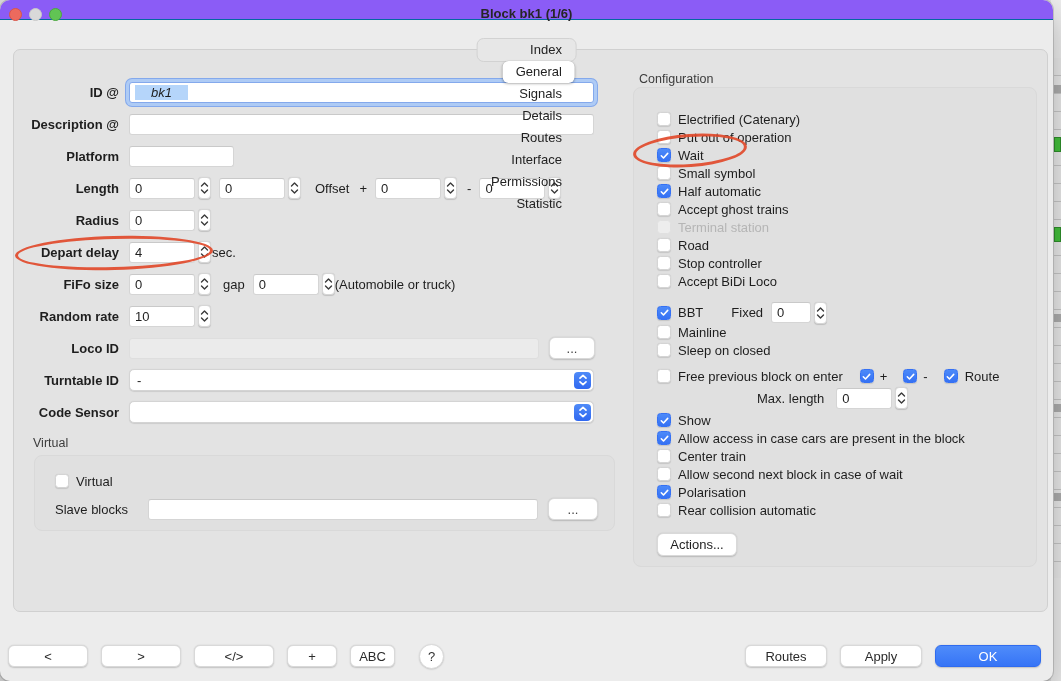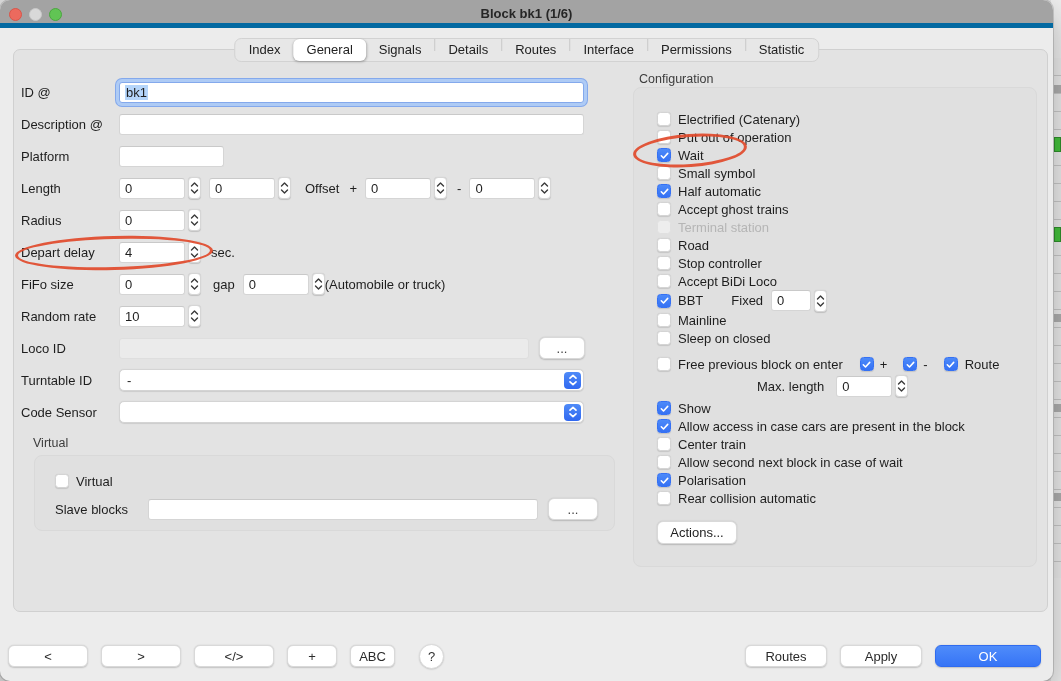--- a/index.html
+++ b/index.html
@@ -11,56 +11,56 @@
   .desk { position:absolute; right:0; top:0; width:10px; height:681px; background:#ededed; }
   .desk .grid { position:absolute; right:0; top:58px; width:7px; height:520px;
     background:repeating-linear-gradient(180deg,#eaeaea 0 17px,#c7c7c7 17px 18px); }
   .desk .green { position:absolute; right:0; width:7px; height:15px; background:#44c13c; border:1px solid #2f8f2b; }
   .desk .gray  { position:absolute; right:0; width:7px; height:8px; background:#aeaeae; }
 
   
   .dialog { position:absolute; left:0; top:0; width:1053px; height:681px; background:#ececec;
             border-radius:10px; box-shadow:0 0 0 1px rgba(0,0,0,.14), 0 14px 34px rgba(0,0,0,.28); }
 
-  .titlebar { position:relative; height:28px; background:#a3a3a3; border-radius:10px 10px 0 0;
-              border-bottom:5px solid #0369a1; }
+  .titlebar { position:relative; height:20px; background:#8b5cf6; border-radius:10px 10px 0 0;
+              border-bottom:1px solid #0369a1; }
   .title { position:absolute; left:0; right:0; top:6px; text-align:center; font-weight:bold; color:#262626; }
   .lights { position:absolute; left:9px; top:8px; display:flex; gap:7px; }
   .light { width:13px; height:13px; border-radius:50%; }
   .light.red { background:#ec6a5e; border:0.5px solid #d95549; }
   .light.gray { background:#d9d9d9; border:0.5px solid #c9c9c9; }
   .light.green { background:#61c454; border:0.5px solid #4aa73e; }
 
   
   .tabbar { position:absolute; top:38px; left:50%; transform:translateX(-50%); z-index:5;
-            display:flex; align-items:flex-start; height:24px; background:#e7e7e7;
-            border:1px solid #d2d2d2; border-radius:7px; padding:0 1px; }
+            display:flex; align-items:flex-end; height:24px; background:#e7e7e7;
+            border:1px solid #d2d2d2; border-radius:7px; padding:0 1px;flex-direction:column; }
   .tab { height:22px; line-height:22px; padding:0 13px; border-radius:6px; color:#222; white-space:nowrap; }
   .tab.sel { background:#ffffff; box-shadow:0 1px 2.5px rgba(0,0,0,.28), 0 0 0 0.5px rgba(0,0,0,.05); }
   .tdiv { width:1px; height:12px; background:#c9c9c9; }
 
   
   .panel { position:absolute; left:13px; top:49px; width:1035px; height:563px;
            background:#e3e3e3; border:1px solid #d0d0d0; border-radius:7px; }
 
   
   .lform { position:absolute; left:7px; top:0; width:590px; padding-top:26px; }
   .frow { display:flex; align-items:center; height:32px; }
-  .lbl { width:98px; flex:none; color:#1e1e1e; }
+  .lbl { width:98px; text-align:right; margin-right:10px; flex:none; color:#1e1e1e;font-weight:bold; }
   .field { background:#fff; border:1px solid #d5d5d5; border-top-color:#c9c9c9; border-radius:3px;
            height:21px; display:flex; align-items:center; padding:0 5px; }
   .field.long { width:465px; }
   .field.focused { border:1px solid #84a9ec; box-shadow:0 0 0 3px #aecbf5, 0 0 0 4px #84a9ec; }
   .field.disabled { background:#ebebeb; border-color:#dedede; width:410px; }
   .num { width:66px; }
-  .sel-text { background:#b5d5fa; padding:0 1px; }
+  .sel-text { background:#b5d5fa; padding:0 16px;font-style:italic; }
   .stepper { width:13px; height:22px; margin-left:3px; background:#fff; border:1px solid #d6d6d6;
              border-radius:4px; box-shadow:0 0.5px 1px rgba(0,0,0,.15); flex:none;
              display:flex; align-items:center; justify-content:center; }
-  .unit { margin-left:10px; }
+  .unit { margin-left:1px; }
   .mini-sign { margin-left:10px; margin-right:8px; }
   .combo { width:465px; height:22px; background:#fff; border:1px solid #d4d4d4; border-radius:5px;
            box-shadow:0 0.5px 1px rgba(0,0,0,.1); display:flex; align-items:center; padding:0 2px 0 7px; }
   .combo .cval { flex:1; }
   .combo-btn { width:17px; height:17px; border-radius:4px; background:linear-gradient(#4f8bf8,#3068f0);
                display:flex; align-items:center; justify-content:center; flex:none; }
   .browse { height:22px; border-radius:6px; background:#fff; border:0.5px solid #d9d9d9;
             box-shadow:0 0.5px 1.5px rgba(0,0,0,.18); display:flex; align-items:center;
             justify-content:center; color:#444; }
   .group-label { margin:8px 0 0 12px; height:16px; font-size:12.5px; color:#3c3c3c; }
@@ -78,21 +78,21 @@
   .cb.on svg { opacity:1; }
   .cb.dis { background:#ededed; border-color:#e0e0e0; box-shadow:none; }
   .clabel { margin-left:7px; }
   .clabel.dis { color:#b5b5b5; }
 
   
   .cfg-label { position:absolute; left:625px; top:22px; font-size:12.5px; color:#3c3c3c; }
   .cfgbox { position:absolute; left:619px; top:37px; width:404px; height:480px; background:#e0e0e0;
             border:1px solid #d9d9d9; border-radius:8px; padding:22px 0 0 23px; }
   .crow { display:flex; align-items:center; height:18px; }
-  .crow.tall { height:21px; }
+  .crow.tall { height:21px;margin-top:12px; }
   .crow.freeprev { margin-top:8px; }
   .crow.maxlen { height:26px; }
   .mini-num { width:40px; }
   .ml-field { width:56px; }
   .actions-btn { margin-top:14px; width:80px; height:23px; border-radius:6px; background:#fff;
                  border:0.5px solid #d9d9d9; box-shadow:0 0.5px 1.5px rgba(0,0,0,.18);
                  display:flex; align-items:center; justify-content:center; }
 
   
   .footer-nav { position:absolute; left:8px; top:645px; display:flex; gap:13px; }

